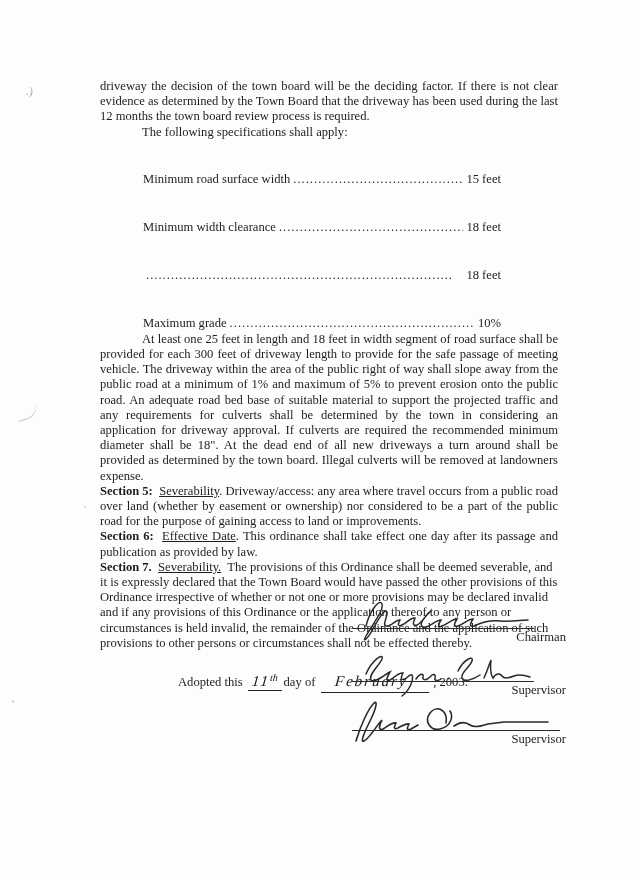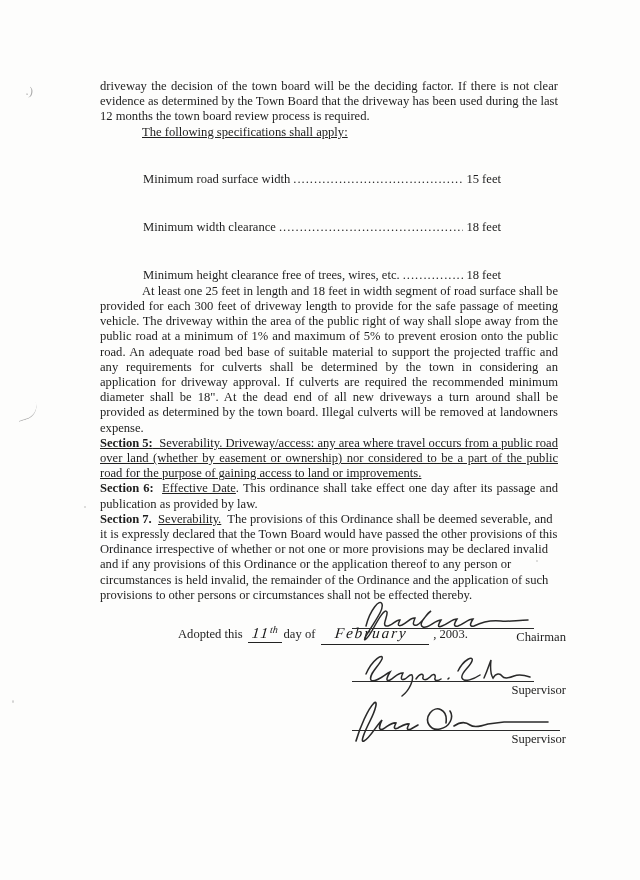--- a/index.html
+++ b/index.html
@@ -13,21 +13,21 @@
   }
   .content{
     position:absolute;
     left:100px; top:79px; width:458px;
     font-size:12.6px;
     line-height:15.2px;
     text-align:justify;
   }
   .content p{margin:0;}
   .para-indent{text-indent:42px;}
-  .mt16{margin-top:16px;text-decoration:underline;}
+  .mt16{margin-top:16px;}
   .mt14{margin-top:14px;}
   .mt18{margin-top:18px;}
   .spec-list{margin:14px 0 0 43px; width:358px;}
   .spec-row{display:flex; align-items:baseline; line-height:17px;margin-top:31px;}
   .spec-label{white-space:nowrap;}
   .spec-leader{
     flex:1; overflow:hidden; white-space:nowrap;
     margin:0 3px; letter-spacing:1px; color:#2a2a2a;
   }
   .spec-leader::after{
@@ -110,23 +110,27 @@
         <span class="spec-label">Minimum road surface width</span>
         <span class="spec-leader"></span>
         <span class="spec-value">15 feet</span>
       </div>
       <div class="spec-row">
         <span class="spec-label">Minimum width clearance</span>
         <span class="spec-leader"></span>
         <span class="spec-value">18 feet</span>
       </div>
       <div class="spec-row">
-        <span class="spec-label">Minimum height clearance free of trees, wires, etc.</span>
         <span class="spec-leader"></span>
         <span class="spec-value">18 feet</span>
+      </div>
+      <div class="spec-row">
+        <span class="spec-label">Maximum grade</span>
+        <span class="spec-leader"></span>
+        <span class="spec-value">10%</span>
       </div>
     </div>
 
     <p class="para-indent mt18">At least one 25 feet in length and 18 feet in width segment of road surface shall be provided for each 300 feet of driveway length to provide for the safe passage of meeting vehicle.  The driveway within the area of the public right of way shall slope away from the public road at a minimum of 1% and maximum of 5% to prevent erosion onto the public road.  An adequate road bed base of suitable material to support the projected traffic and any requirements for culverts shall be determined by the town in considering an application for driveway approval.  If culverts are required the recommended minimum diameter shall be 18".  At the dead end of all new driveways a turn around shall be provided as determined by the town board.  Illegal culverts will be removed at landowners expense.</p>
 
     <p class="mt16"><span class="sec-label">Section 5:</span>&nbsp; <span class="sec-title">Severability</span><span>. Driveway/access:  any area where travel occurs from a public road over land (whether by easement or ownership) nor considered to be a part of the public road for the purpose of gaining access to land or improvements.</span></p>
 
     <p class="mt14"><span class="sec-label">Section 6:</span>&nbsp; <span class="sec-title">Effective Date</span><span>. This ordinance shall take effect one day after its passage and publication as provided by law.</span></p>
 
     <p class="mt14 ragged"><span class="sec-label">Section 7.</span>&nbsp; <span class="sec-title">Severability.</span>&nbsp; <span>The provisions of this Ordinance shall be deemed severable, and it is expressly declared that the Town Board would have passed the other provisions of this Ordinance irrespective of whether or not one or more provisions may be declared invalid and if any provisions of this Ordinance or the application thereof to any person or circumstances is held invalid, the remainder of the Ordinance and the application of such provisions to other persons or circumstances shall not be effected thereby.</span></p>

